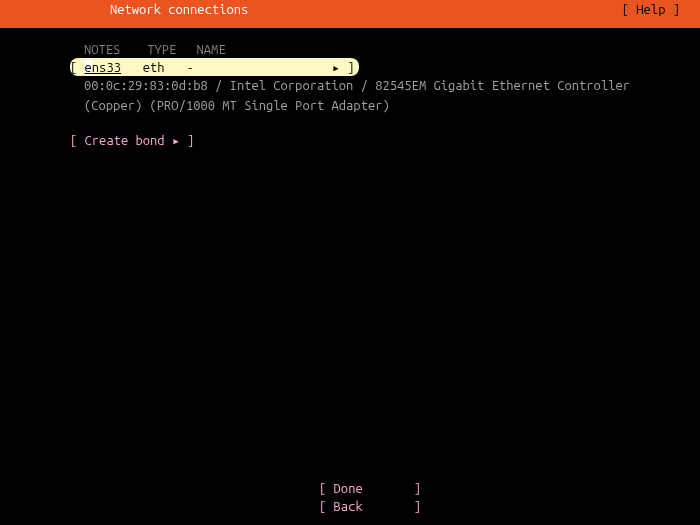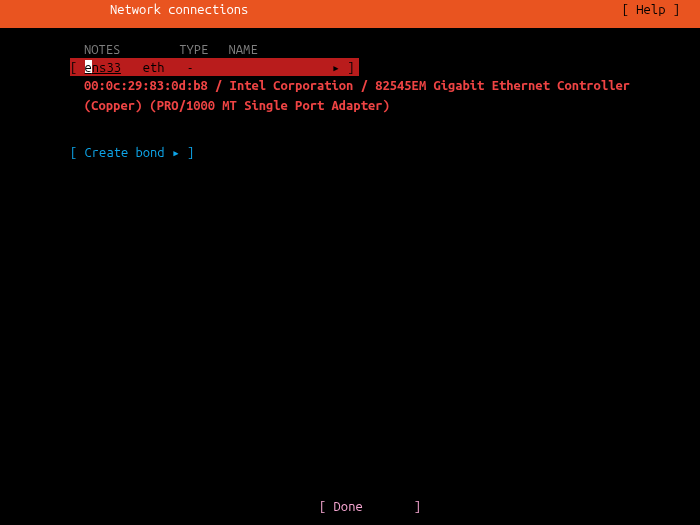--- a/index.html
+++ b/index.html
@@ -38,64 +38,64 @@
       margin-bottom: 16px;
       line-height: 1.5;
     }
     .table-header {
       color: #808080;
       margin-bottom: 0;
       padding-left: 14px;
     }
     .iface-row {
       display: inline-block;
-      background: #b91c1c;
+      background: #fef9c3;
       color: #000;
       padding: 0 4px 0 0;
       margin-bottom: 0;
+      border-radius: 8px;
     }
     .iface-row .cursor {
       background: #fff;
       color: #000;
     }
     .iface-name {
       text-decoration: underline;
       text-decoration-color: #000;
     }
     .addr-row {
       color: #fff;
       padding-left: 14px;
     }
     .hw-info {
-      color: #ef4444;
+      color: #a3a3a3;
       padding-left: 14px;
       max-width: 570px;
       line-height: 1.5;
-      font-weight: bold;
     }
     .create-bond {
-      margin-top: 28px;
-      color: #0ea5e9;
+      margin-top: 16px;
+      color: #f9a8d4;
     }
     .bottom-buttons {
       position: absolute;
       bottom: 10px;
       width: 100%;
       text-align: center;
       left: 0;
       color: #f9a8d4;
       margin-left: 20px;
     }
     .btn-line {
       display: inline-block;
       text-align: left;
       white-space: pre;
     }
     .col-name { display: inline-block; width: 56px; }
-    .col-type { display: inline-block; width: 42px; margin-left: 32px; }
+    .col-type { display: inline-block; width: 42px; }
   </style>
 </head>
 <body>
 
 <div class="header-bar">
   <span>Network connections</span>
   <span class="help-link">[ Help ]</span>
 </div>
 
 <div class="content">
@@ -113,13 +113,14 @@
   </div>
 
 
   <div class="hw-info">00:0c:29:83:0d:b8 / Intel Corporation / 82545EM Gigabit Ethernet Controller (Copper) (PRO/1000 MT Single Port Adapter)</div>
 
   <div class="create-bond">[ Create bond ▸ ]</div>
 </div>
 
 <div class="bottom-buttons">
   <div class="btn-line">[ Done       ]</div><br>
+  <div class="btn-line">[ Back       ]</div>
 </div>
 
 </body></html>

